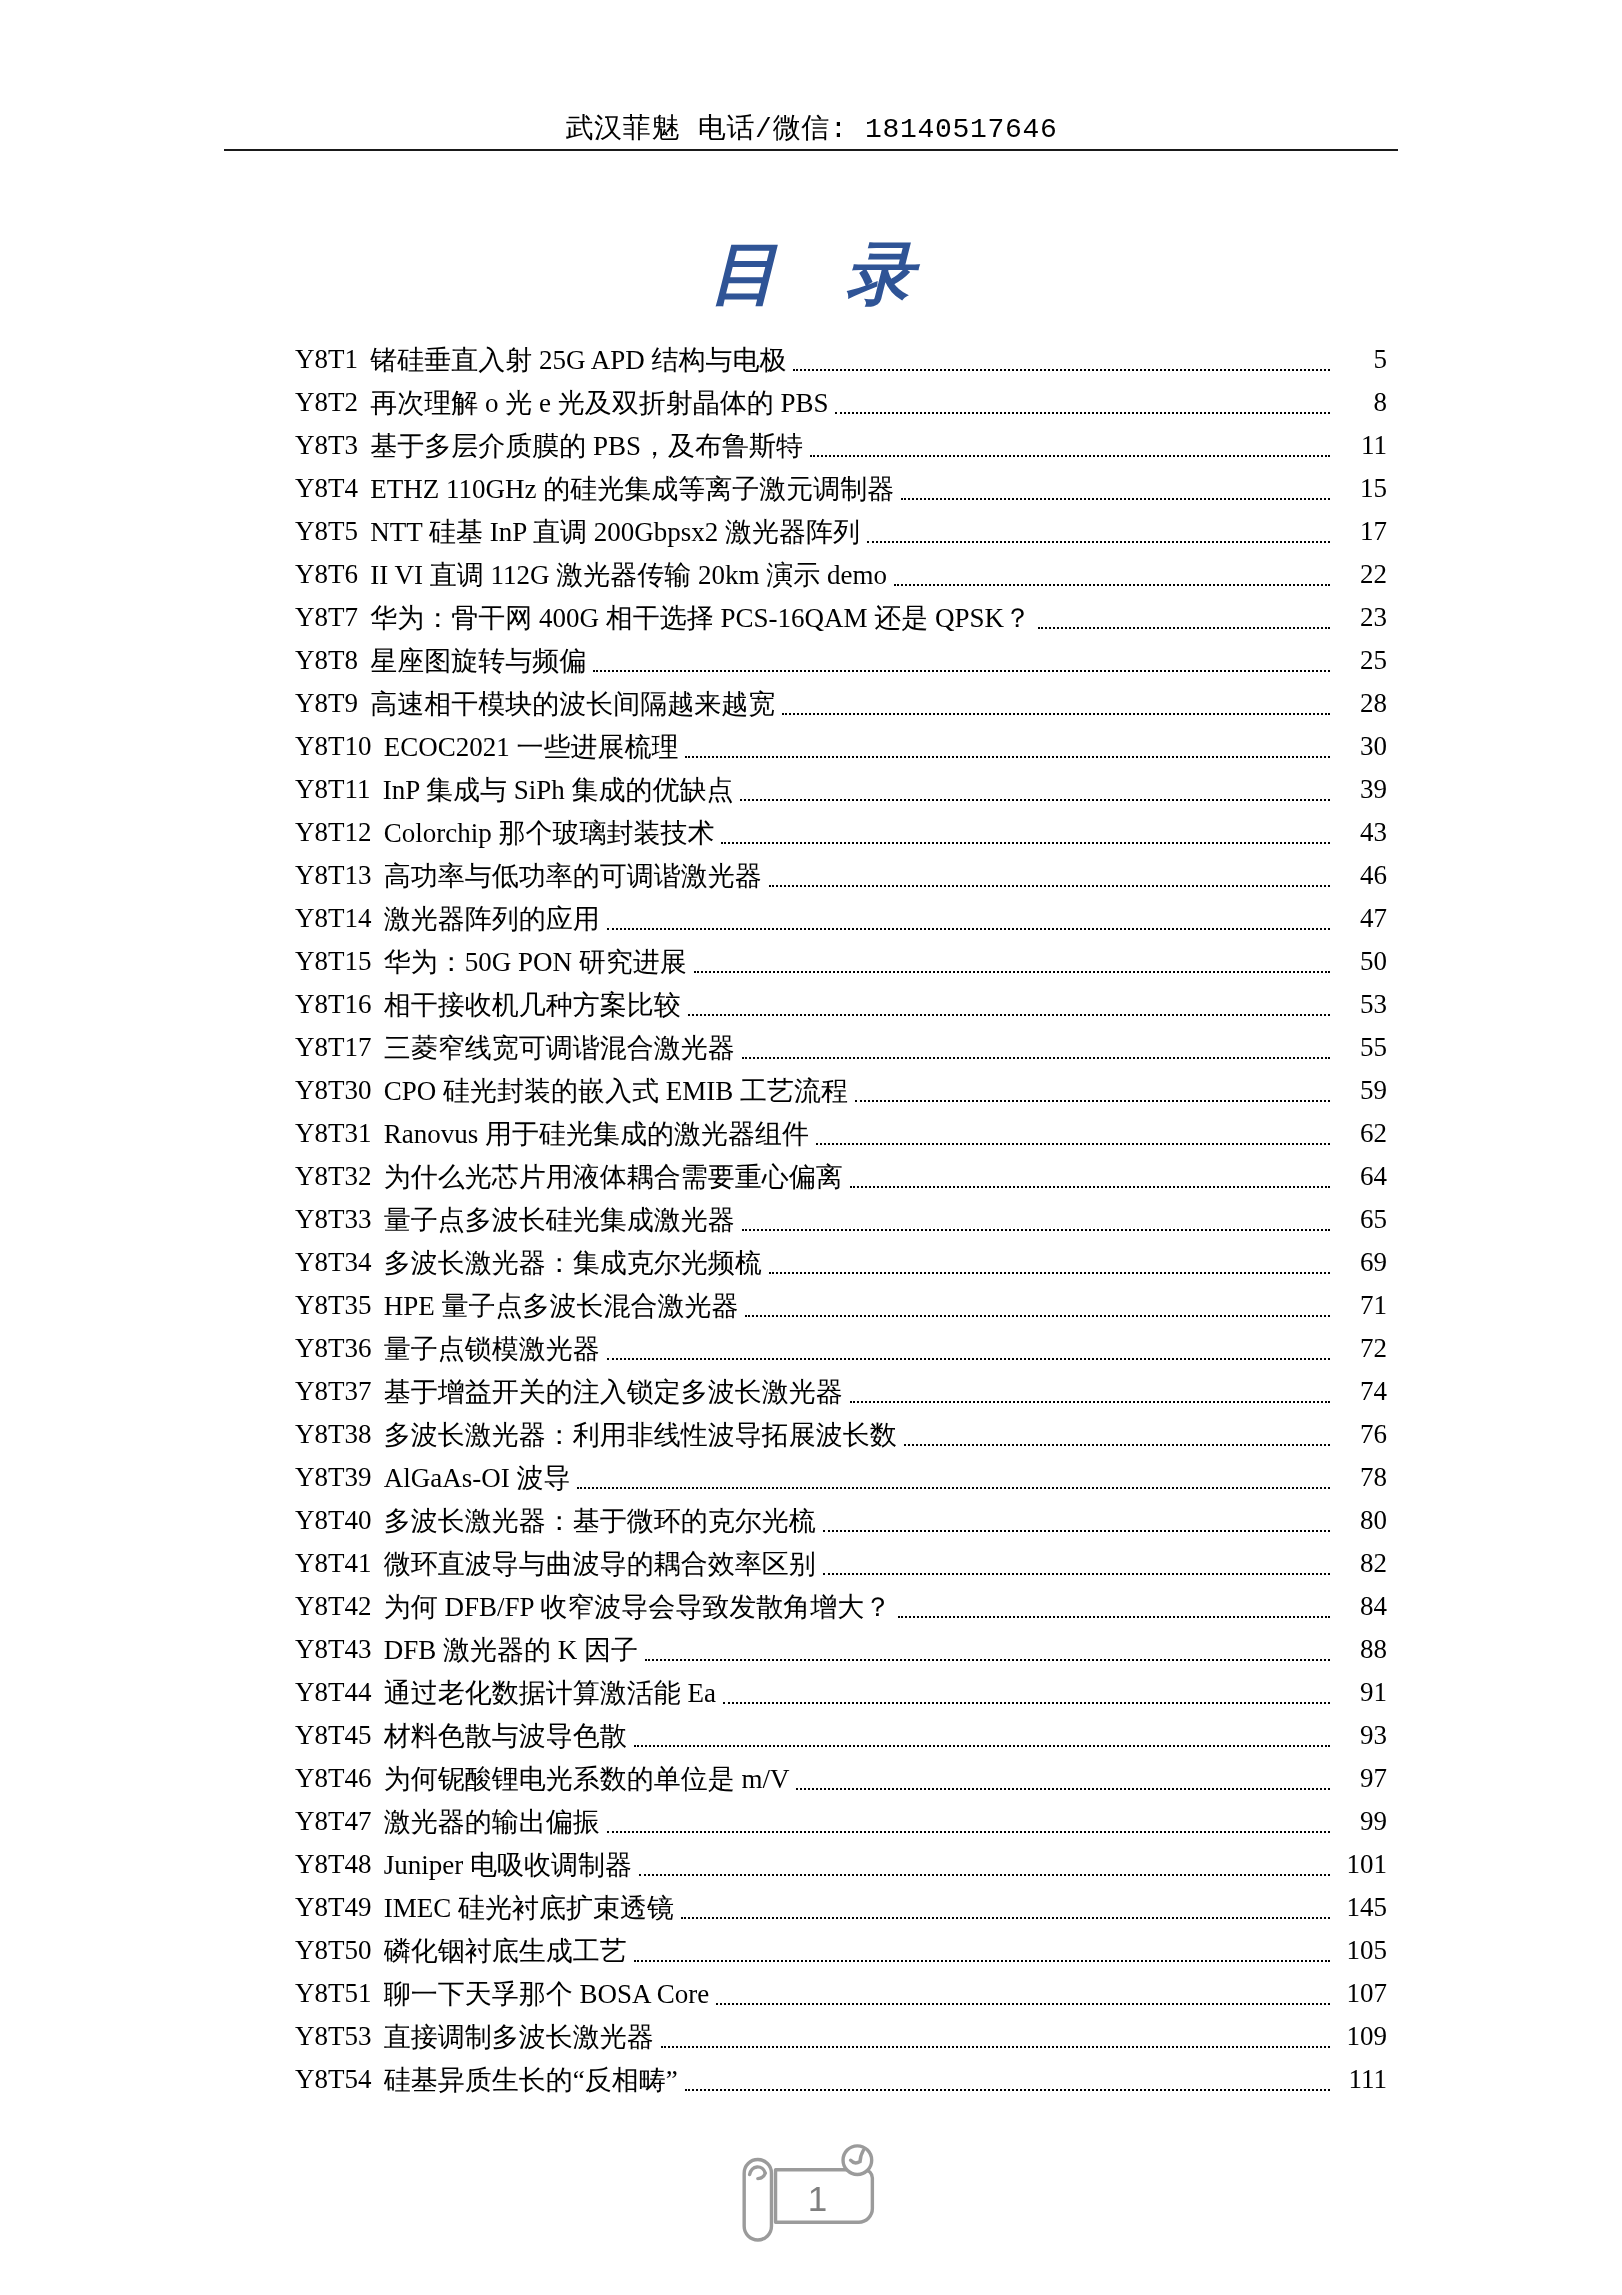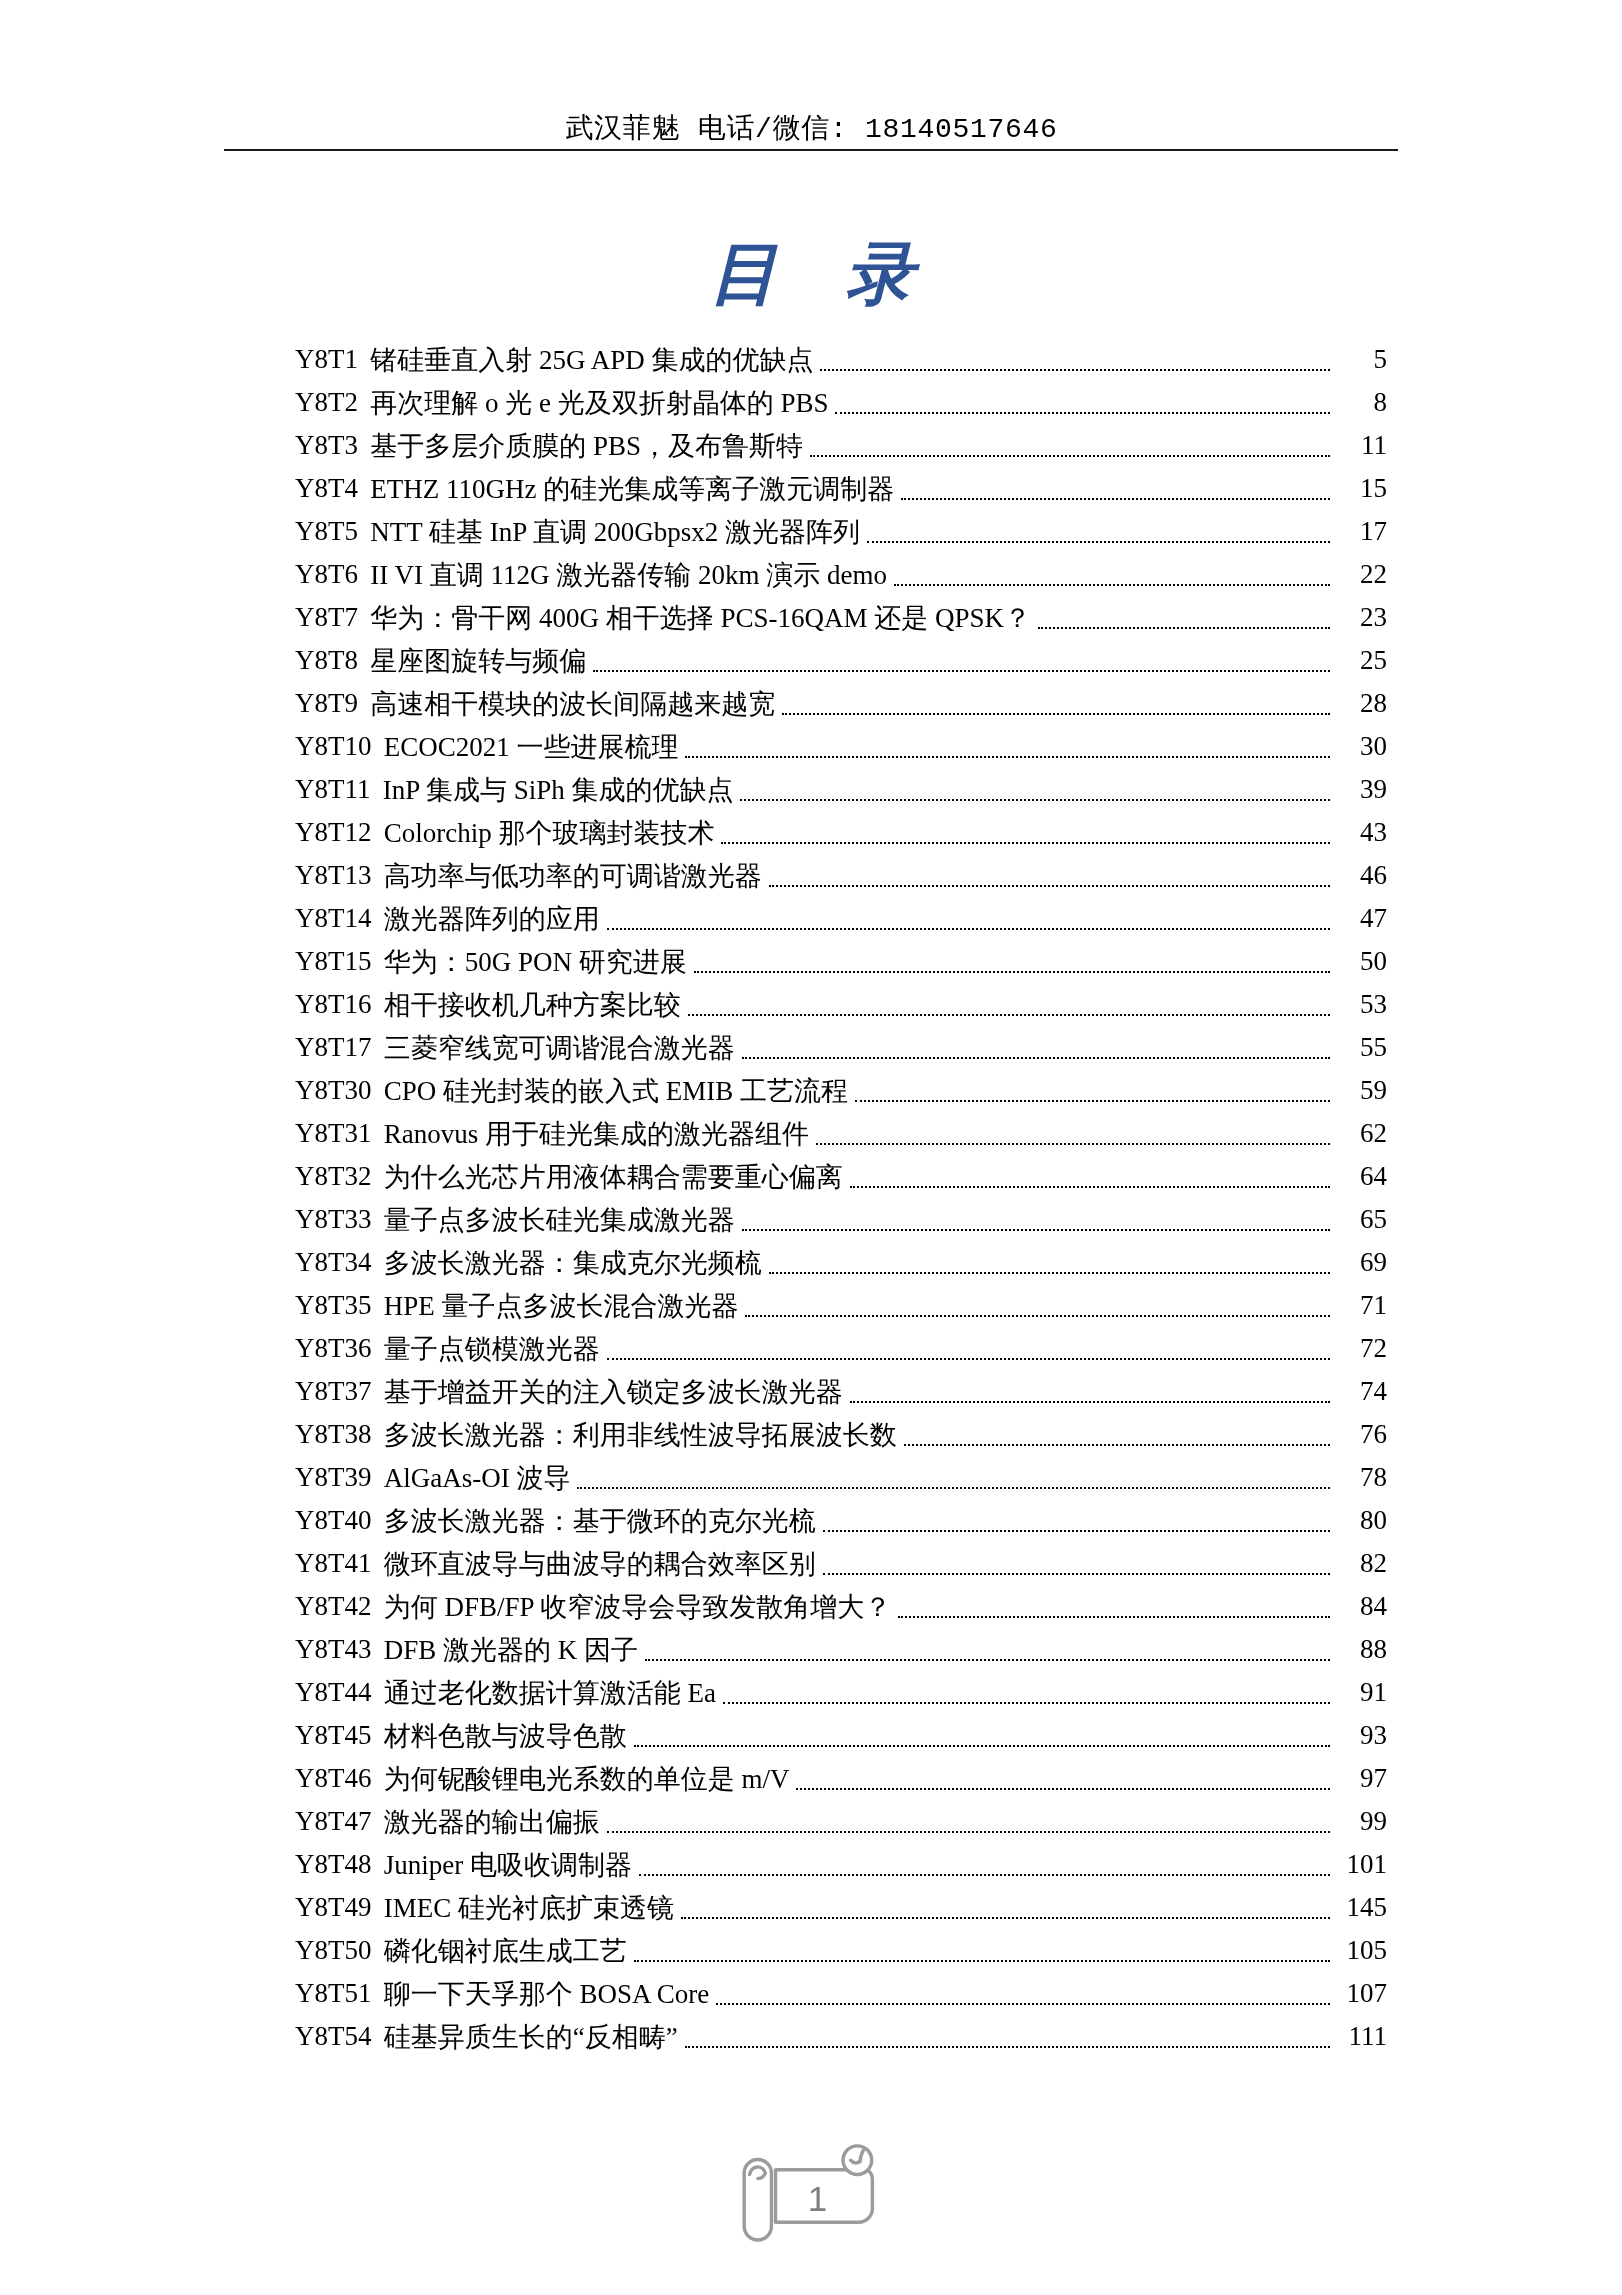--- a/index.html
+++ b/index.html
@@ -97,21 +97,21 @@
 
 <div class="header-text">武汉菲魅 电话/微信: 18140517646</div>
 
 <div class="header-rule"></div>
 
 <div class="doc-title" style="color: rgb(47, 84, 150); font-style: italic;">目　录</div>
 
 <div class="toc">
   <div class="toc-row">
     <span class="toc-label">Y8T1</span>
-    <span class="toc-title">锗硅垂直入射 25G APD 集成的优缺点</span>
+    <span class="toc-title">锗硅垂直入射 25G APD 结构与电极</span>
     <span class="toc-leader"></span>
     <span class="toc-page">5</span>
   </div>
 
   <div class="toc-row">
     <span class="toc-label">Y8T2</span>
     <span class="toc-title">再次理解 o 光 e 光及双折射晶体的 PBS</span>
     <span class="toc-leader"></span>
     <span class="toc-page">8</span>
   </div>
@@ -368,20 +368,26 @@
     <span class="toc-page">105</span>
   </div>
 
   <div class="toc-row">
     <span class="toc-label">Y8T51</span>
     <span class="toc-title">聊一下天孚那个 BOSA Core</span>
     <span class="toc-leader"></span>
     <span class="toc-page">107</span>
   </div>
 
+  <div class="toc-row">
+    <span class="toc-label">Y8T53</span>
+    <span class="toc-title">直接调制多波长激光器</span>
+    <span class="toc-leader"></span>
+    <span class="toc-page">109</span>
+  </div>
 
   <div class="toc-row">
     <span class="toc-label">Y8T54</span>
     <span class="toc-title">硅基异质生长的“反相畴”</span>
     <span class="toc-leader"></span>
     <span class="toc-page">111</span>
   </div>
 </div>
 
 <div class="scroll-wrap">

